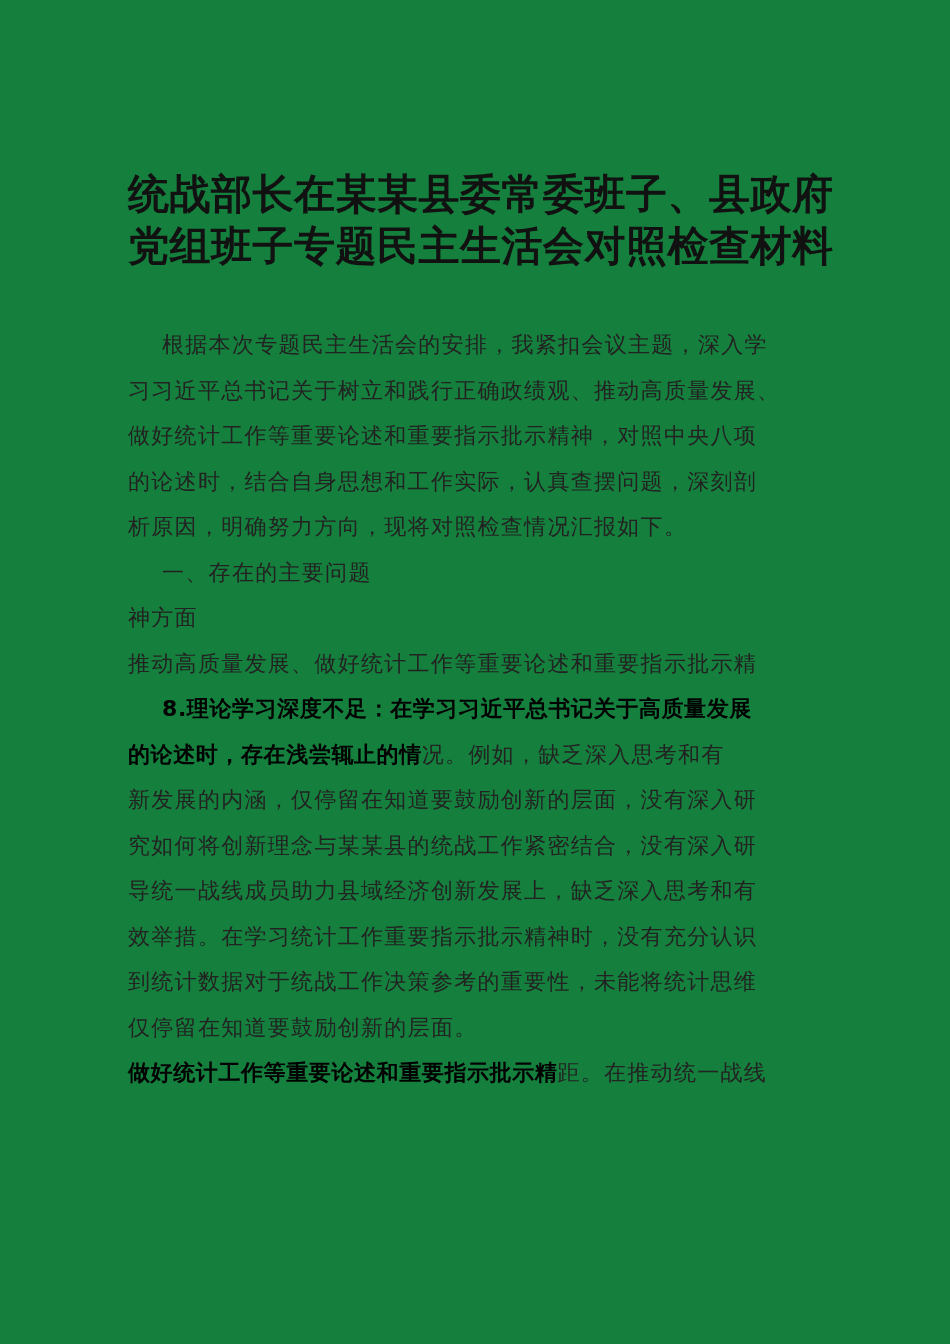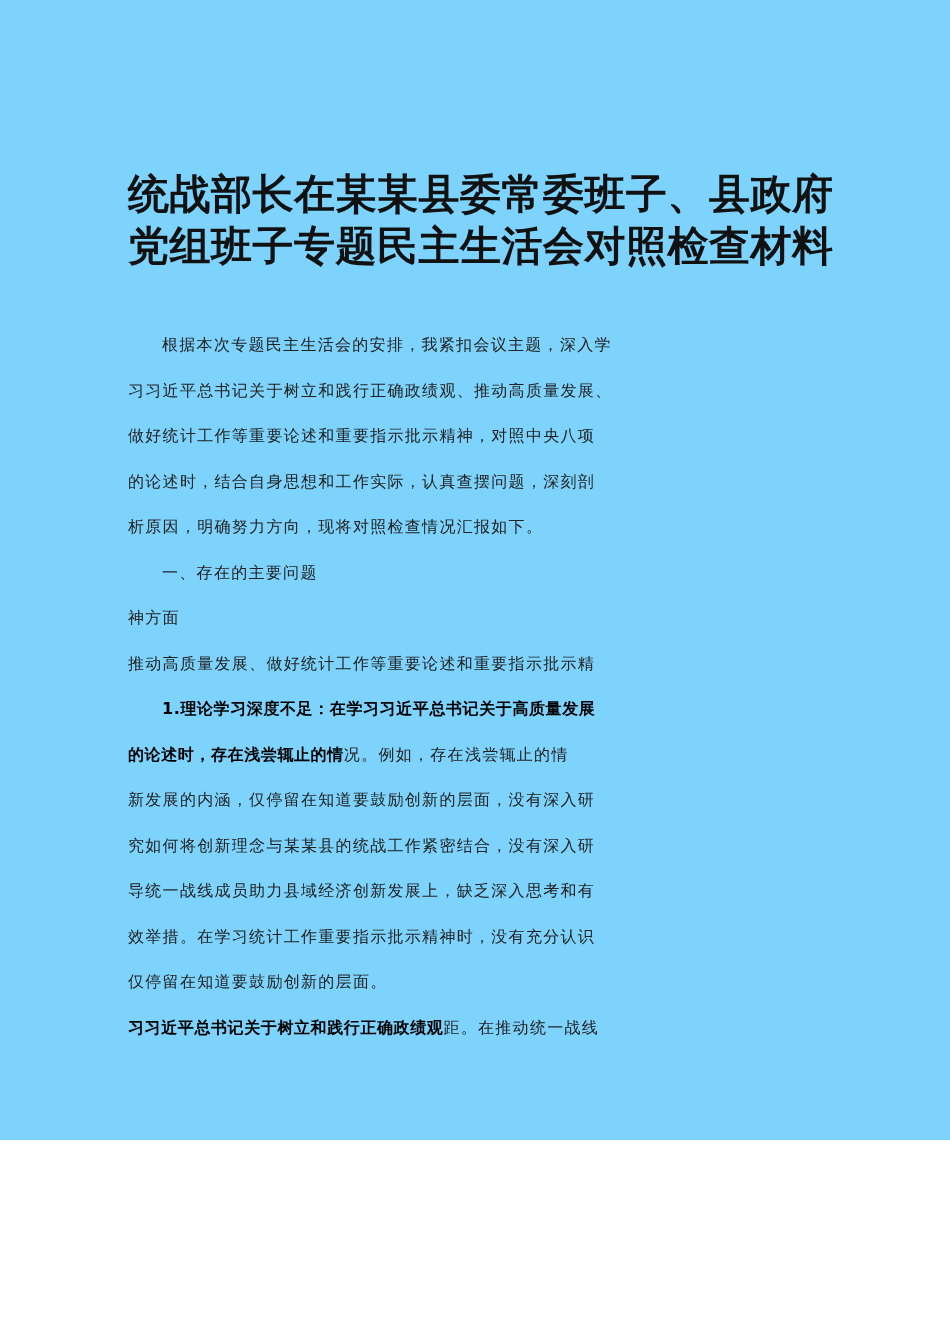--- a/index.html
+++ b/index.html
@@ -1,27 +1,27 @@
 <!DOCTYPE html>
 <html><head>
   <meta charset="utf-8">
   <style>
     html, body { margin: 0; padding: 0; background: #ffffff; }
     body { width: 950px; height: 1344px; overflow: hidden; position: relative; }
-    .page { position: absolute; left: 0; top: 0; width: 950px; height: 1140px; background: #7dd3fc; }
+    .page { position: absolute; left: 0; top: 0; width: 950px; height: 1344px; background: #15803d; }
     .title {
       position: absolute; left: 128px; top: 168px; width: 710px;
       font-family: "DejaVu Sans", sans-serif; font-weight: bold;
       font-size: 41px; line-height: 52px; color: #111; letter-spacing: 0.5px;
       margin: 0;
     }
     .title span { display: block; white-space: nowrap; }
     .body {
       position: absolute; left: 128px; top: 322px; width: 710px;
-      font-family: "DejaVu Serif", serif; font-size: 16px; color: #222;
+      font-family: "DejaVu Serif", serif; font-size: 22px; color: #222;
     }
     .line { height: 45.5px; line-height: 45.5px; white-space: nowrap; letter-spacing: 1.3px; }
     .ind { padding-left: 34px; }
     .heading { font-family: "DejaVu Sans", sans-serif; }
     .b { font-weight: bold; color: #000; font-family: "DejaVu Sans", sans-serif; letter-spacing: 0.6px; }
   </style>
 </head>
 <body>
 
 <div class="page">
@@ -40,26 +40,27 @@
     </div>
 
     <div class="line ind heading">一、存在的主要问题</div>
 
     <div>
       <div class="line">神方面</div>
       <div class="line">推动高质量发展、做好统计工作等重要论述和重要指示批示精</div>
     </div>
 
     <div>
-      <div class="line ind b">1.理论学习深度不足：在学习习近平总书记关于高质量发展</div>
-      <div class="line"><span class="b">的论述时，存在浅尝辄止的情</span><span>况。例如，存在浅尝辄止的情</span></div>
+      <div class="line ind b">8.理论学习深度不足：在学习习近平总书记关于高质量发展</div>
+      <div class="line"><span class="b">的论述时，存在浅尝辄止的情</span><span>况。例如，缺乏深入思考和有</span></div>
       <div class="line">新发展的内涵，仅停留在知道要鼓励创新的层面，没有深入研</div>
       <div class="line">究如何将创新理念与某某县的统战工作紧密结合，没有深入研</div>
       <div class="line">导统一战线成员助力县域经济创新发展上，缺乏深入思考和有</div>
       <div class="line">效举措。在学习统计工作重要指示批示精神时，没有充分认识</div>
+      <div class="line">到统计数据对于统战工作决策参考的重要性，未能将统计思维</div>
       <div class="line">仅停留在知道要鼓励创新的层面。</div>
     </div>
 
     <div>
-      <div class="line"><span class="b">习习近平总书记关于树立和践行正确政绩观</span><span>距。在推动统一战线</span></div>
+      <div class="line"><span class="b">做好统计工作等重要论述和重要指示批示精</span><span>距。在推动统一战线</span></div>
     </div>
   </div>
 </div>
 
 </body></html>

